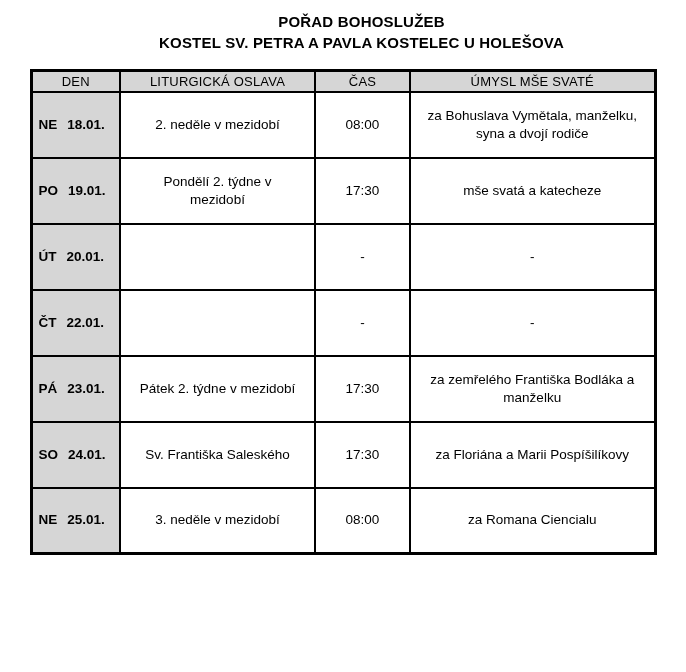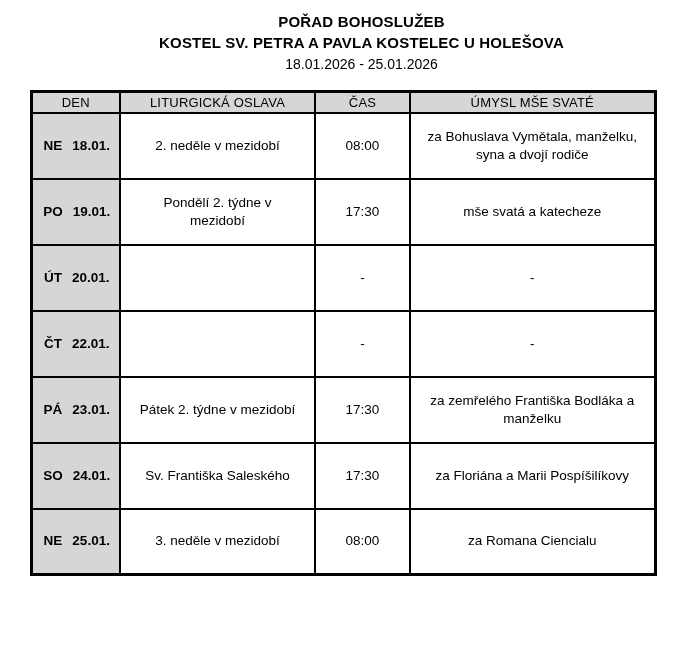--- a/index.html
+++ b/index.html
@@ -56,35 +56,34 @@
     font-size: 13.5px;
     height: 66px;
     vertical-align: middle;
     text-align: center;
     padding: 2px 10px;
     line-height: 18px;
   }
   td.day-cell {
     background: var(--shade, #d6d6d6);
     font-weight: bold;
-    text-align: center;
+    text-align: left;
     padding: 2px 4px 2px 6px;
     white-space: nowrap;
   }
   td.day-cell .day-date { margin-left: 10px; }
   td.celebration-cell { padding: 2px 14px; }
 </style>
 </head>
 <body>
 
 <div class="page">
   <div class="title-block">
     <div class="title">POŘAD BOHOSLUŽEB</div>
     <div class="subtitle">KOSTEL SV. PETRA A PAVLA KOSTELEC U HOLEŠOVA</div>
-    <div class="date-range">18.01.2026 - 25.01.2026</div>
   </div>
 
   <table class="schedule">
     <colgroup>
       <col class="c-day">
         <col class="c-cel">
         <col class="c-time">
         <col class="c-int">
     </colgroup>
     <thead>

